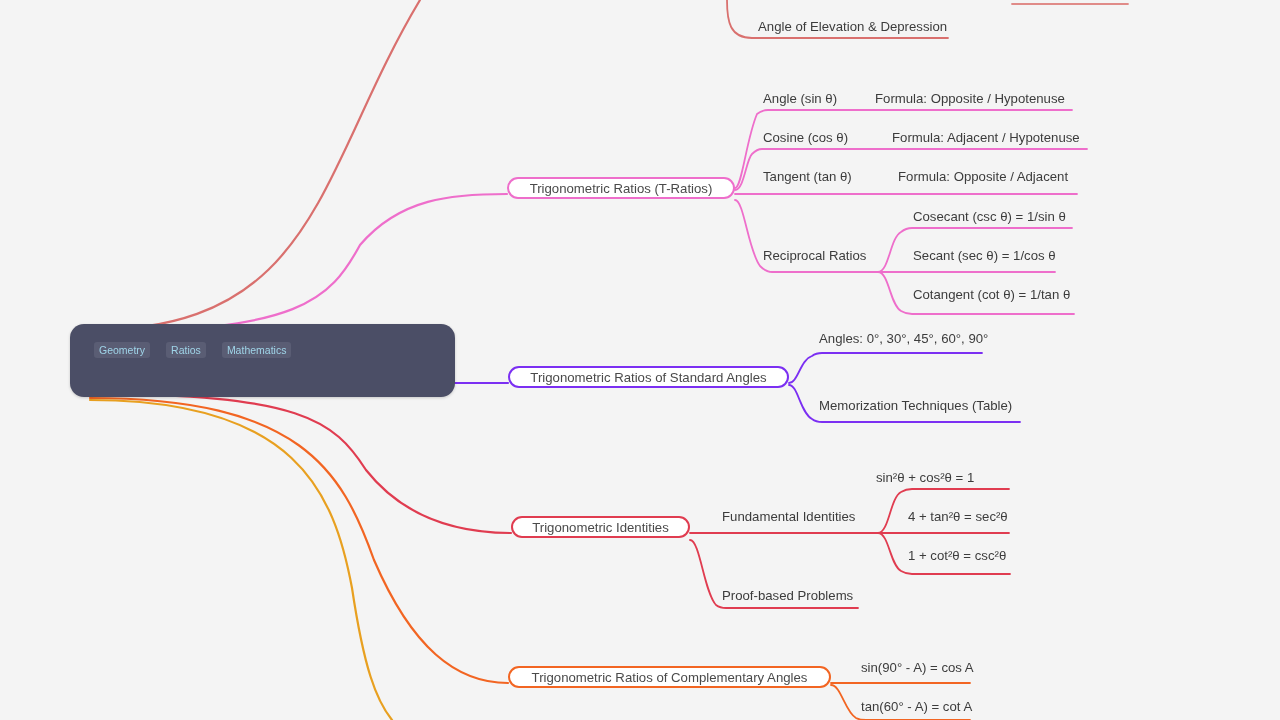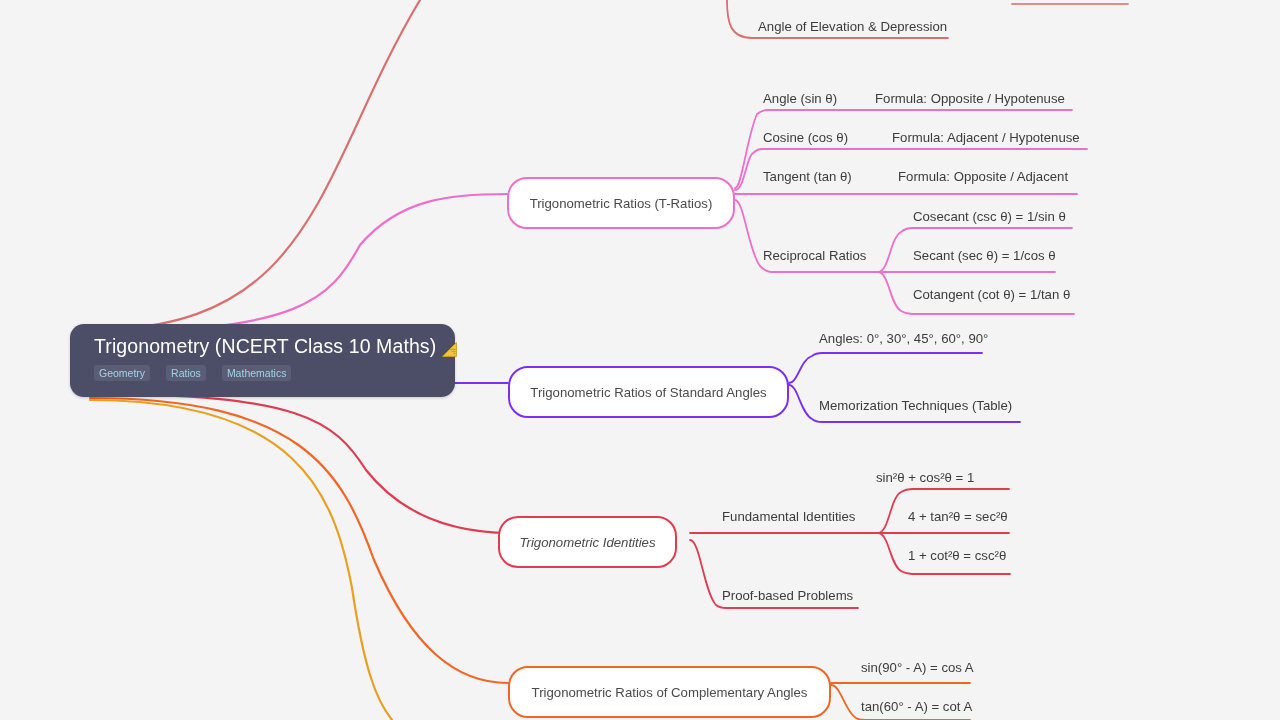--- a/index.html
+++ b/index.html
@@ -44,21 +44,21 @@
     line-height:1.15;
   }
 
   
   .pill{
     position:absolute;
     background:#ffffff;
     border:2px solid #888;
     border-radius:20px;
     box-sizing:border-box;
-    height:52px;
+    height:22px;
     display:flex;align-items:center;justify-content:center;
     padding:0 16px;
     white-space:nowrap;
     color:#4a4a4a;
     font-size:13.2px;
   }
 
   
   .leaf{
     position:absolute;
@@ -104,49 +104,36 @@
       <path stroke="#f26522" stroke-width="1.8" d="M 831,683 L 970,683"></path>
       <path stroke="#f26522" stroke-width="1.8" d="M 831,685 C 841,685 845,712 856,718 C 860,720 866,720 866,720 L 970,720"></path>
 
       <path stroke="#e8a020" stroke-width="2.2" d="M 90,400 C 296,400 334,492 352,588 C 364,668 376,700 392,720"></path>
 
       <path stroke="#e08b88" stroke-width="1.8" d="M 1012,4 C 1024,4 1028,4 1036,4 L 1128,4"></path>
     </g>
   </svg>
 
   <div class="root-node">
-    <div class="root-title">
-      <span>Trigonometry (NCERT Class 10 Maths)</span>
-      <span class="root-tri">
-        <svg width="17" height="17" viewBox="0 0 17 17">
-          <polygon points="15.4,1.6 15.4,15.4 1.6,15.4" fill="#f2c43d" stroke="#caa028" stroke-width="1"></polygon>
-          <g stroke="#b98f20" stroke-width="0.8">
-            <line x1="12.4" y1="12.4" x2="14.4" y2="12.4"></line>
-            <line x1="10.4" y1="10.4" x2="14.4" y2="10.4"></line>
-            <line x1="8.4" y1="8.4" x2="14.4" y2="8.4"></line>
-          </g>
-        </svg>
-      </span>
-    </div>
     <div class="root-tags">
       <span class="tag">Geometry</span>
       <span class="tag">Ratios</span>
       <span class="tag">Mathematics</span>
     </div>
   </div>
 
   <div class="pill" style="left:507px;top:177px;width:228px;border-color:#ee6ecb;">
     <span>Trigonometric Ratios (T-Ratios)</span>
   </div>
 
   <div class="pill" style="left:508px;top:366px;width:281px;border-color:#7b2ff2;">
     <span>Trigonometric Ratios of Standard Angles</span>
   </div>
 
-  <div class="pill" style="left:498px;top:516px;width:179px;border-color:#e03c50;font-style:italic;">
+  <div class="pill" style="left:511px;top:516px;width:179px;border-color:#e03c50;">
     <span>Trigonometric Identities</span>
   </div>
 
   <div class="pill" style="left:508px;top:666px;width:323px;border-color:#f26522;">
     <span>Trigonometric Ratios of Complementary Angles</span>
   </div>
 
   <div class="leaf" style="left:758px;top:20px;">
     <span>Angle of Elevation &amp; Depression</span>
   </div>

